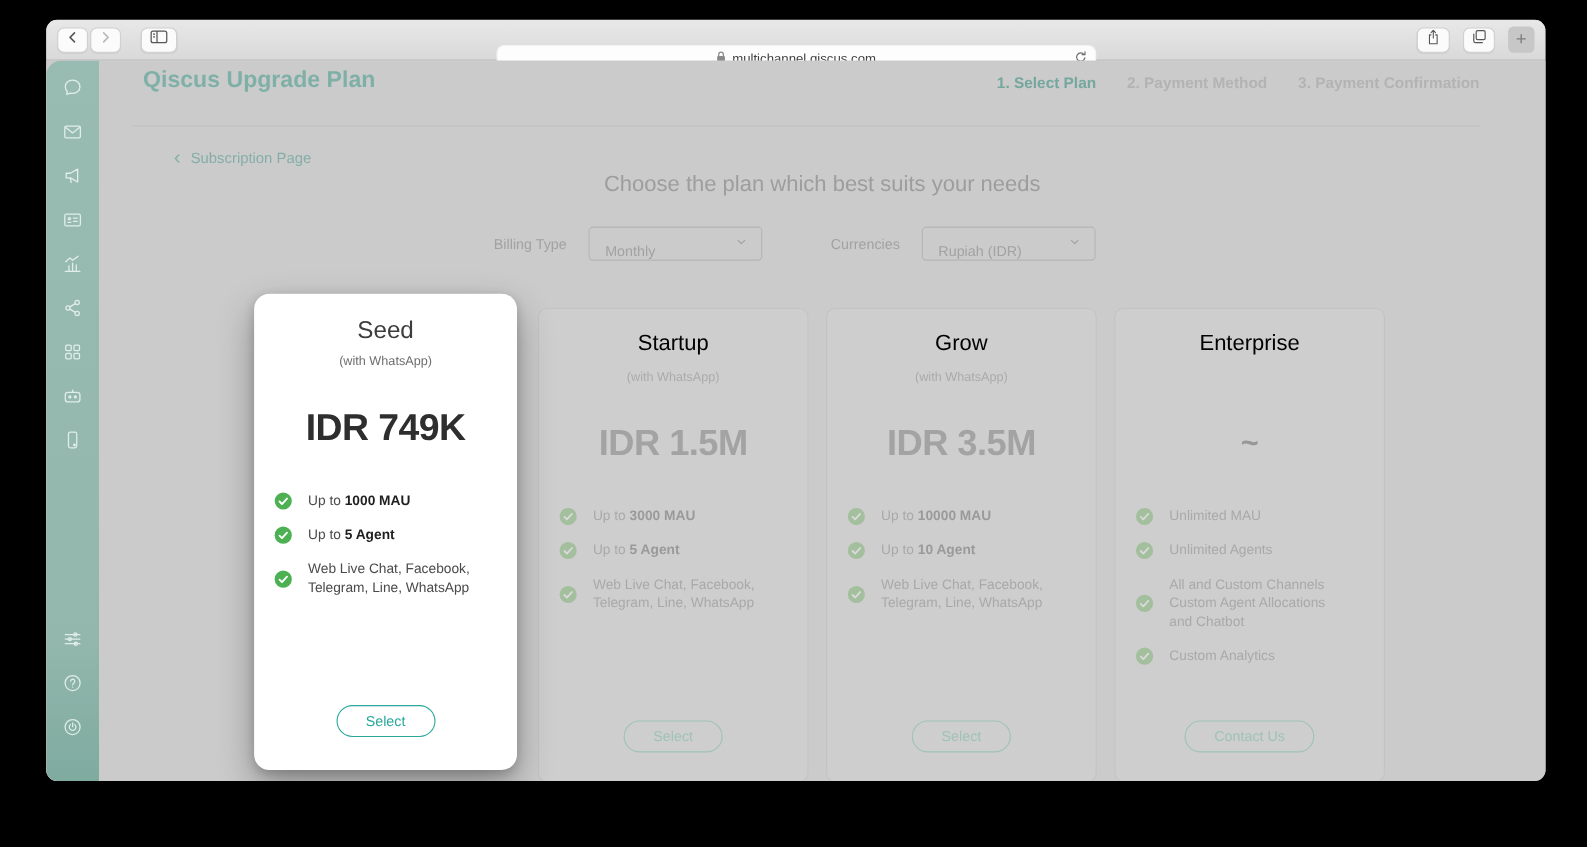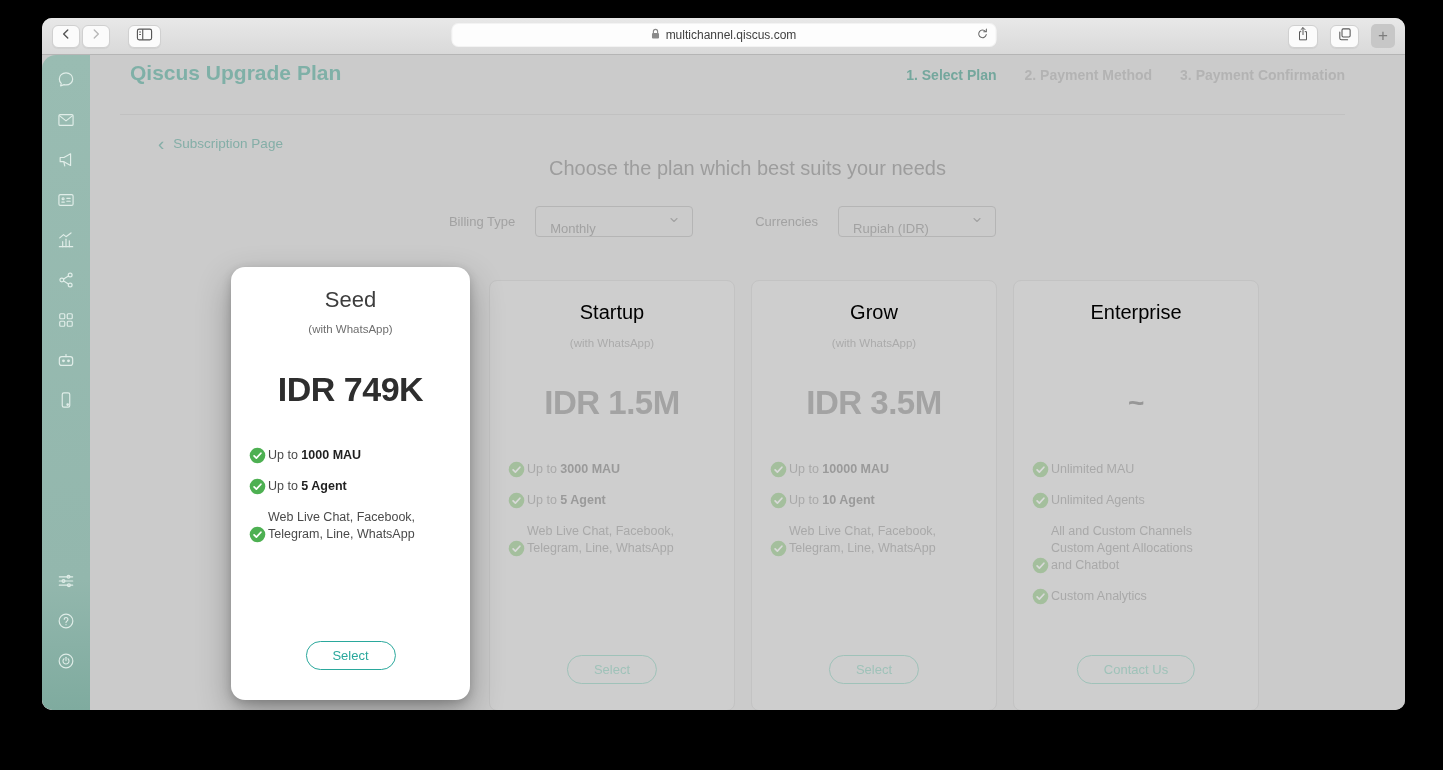--- a/index.html
+++ b/index.html
@@ -12,21 +12,21 @@
 
   
   .toolbar { position:absolute; left:0; top:0; right:0; height:37px;
     background:linear-gradient(#e8e8e8,#d9d9d9); border-bottom:1px solid #b5b5b5;
     border-radius:10px 10px 0 0; display:flex; align-items:center; padding:0 10px; }
   .tbtn { height:23px; background:#fbfbfb; border:1px solid #d0d0d0; border-radius:6px;
     display:flex; align-items:center; justify-content:center; box-shadow:0 1px 1px rgba(0,0,0,.05); }
   .navgroup { display:flex; gap:2px; }
   .navgroup .tbtn { width:28px; }
   .tb-sidebar { width:33px; margin-left:18px; }
-  .urlfield { position:absolute; left:50%; top:5px; transform:translateX(-50%);
+  .urlfield { position:absolute; left:50%; top:23px; transform:translateX(-50%);
     width:545px; height:24px; background:#fdfdfd; border-radius:7px;
     display:flex; align-items:center; justify-content:center; gap:5px;
     font-size:12px; color:#3f3f3f; box-shadow:0 0 0 1px rgba(0,0,0,.04) inset; }
   .urlfield .refresh { position:absolute; right:7px; top:4px; }
   .tright { margin-left:auto; display:flex; align-items:center; gap:12px; }
   .plusbtn { width:24px; height:24px; background:#c7c7c7; border-radius:5px;
     color:#7d7d7d; font-size:17px; display:flex; align-items:center; justify-content:center; }
 
   
   .content { position:absolute; left:0; top:37px; right:0; bottom:0;
@@ -70,21 +70,21 @@
     box-shadow:0 14px 34px rgba(0,0,0,.30), 0 3px 10px rgba(0,0,0,.18);border-radius:14px; }
   .card-title { margin-top:20px; height:28px; font-size:20px; font-weight:500; color:#000000; }
   .card.hl .card-title { font-size:22px; color:#3d3d3d; }
   .card-sub { margin-top:8px; height:16px; font-size:11.5px; color:#ababab; }
   .card.hl .card-sub { color:#6e6e6e; }
   .card-price { margin-top:28px; height:44px; line-height:44px; font-size:33px; font-weight:700;
     color:#a3a3a3; letter-spacing:-.5px; }
   .card.hl .card-price { color:#2e2e2e; font-size:34px; }
   .card-price.tilde { font-size:28px; color:#979797; }
   .features { margin-top:36px; padding:0 18px; text-align:left; }
-  .feat { display:flex; align-items:flex-end; gap:2px; margin-bottom:14px; }
+  .feat { display:flex; align-items:center; gap:14px; margin-bottom:14px; }
   .check { flex:0 0 17px; height:17px; }
   .ccirc { fill:#a4bf9d; }
   .card.hl .ccirc { fill:#4db052; }
   .ftext { font-size:12.5px; line-height:17px; color:#a9a9a9; white-space:pre-line; }
   .ftext b { font-weight:700; color:#9a9a9a; }
   .card.hl .ftext { color:#4a4a4a; }
   .card.hl .ftext b { color:#1f1f1f; }
   .card-btn { position:absolute; top:374px; left:50%; transform:translateX(-50%);
     padding:6px 26px; border-radius:16px; border:1px solid #9fc2b9; color:#9fc2b9;
     font-size:13px; white-space:nowrap; background:transparent; cursor:pointer; }

